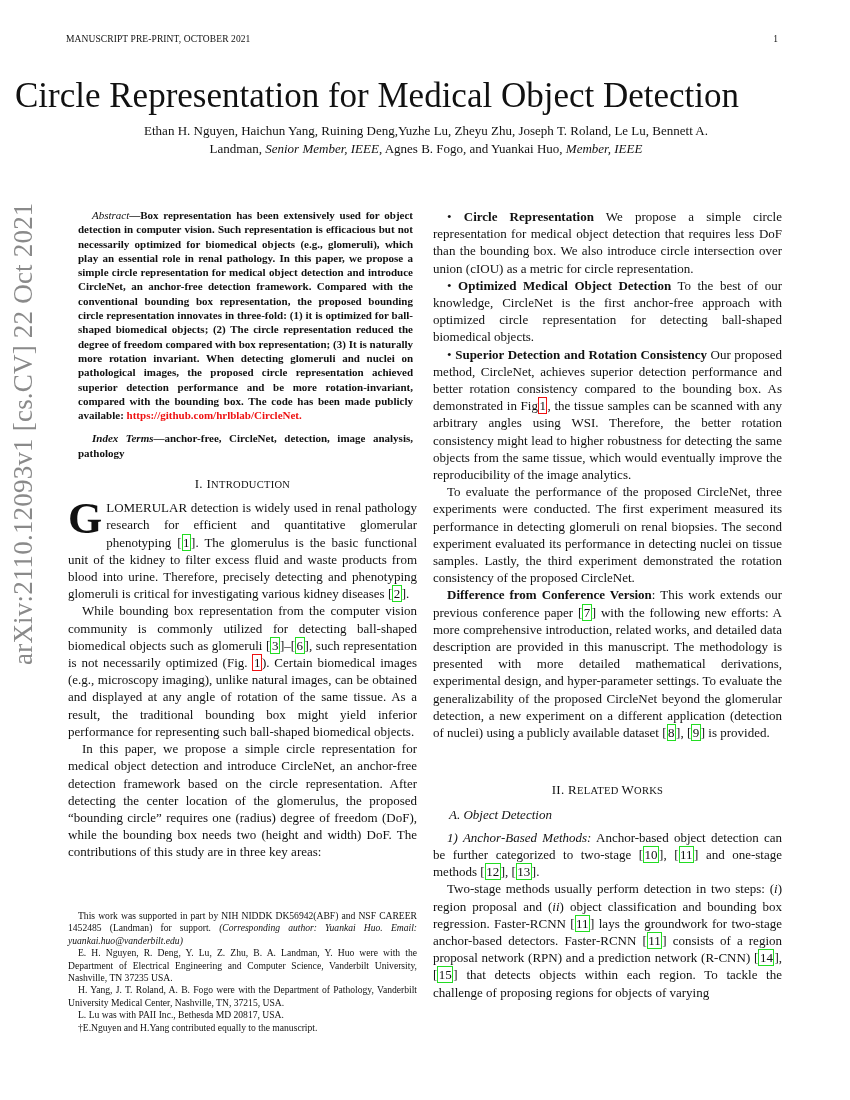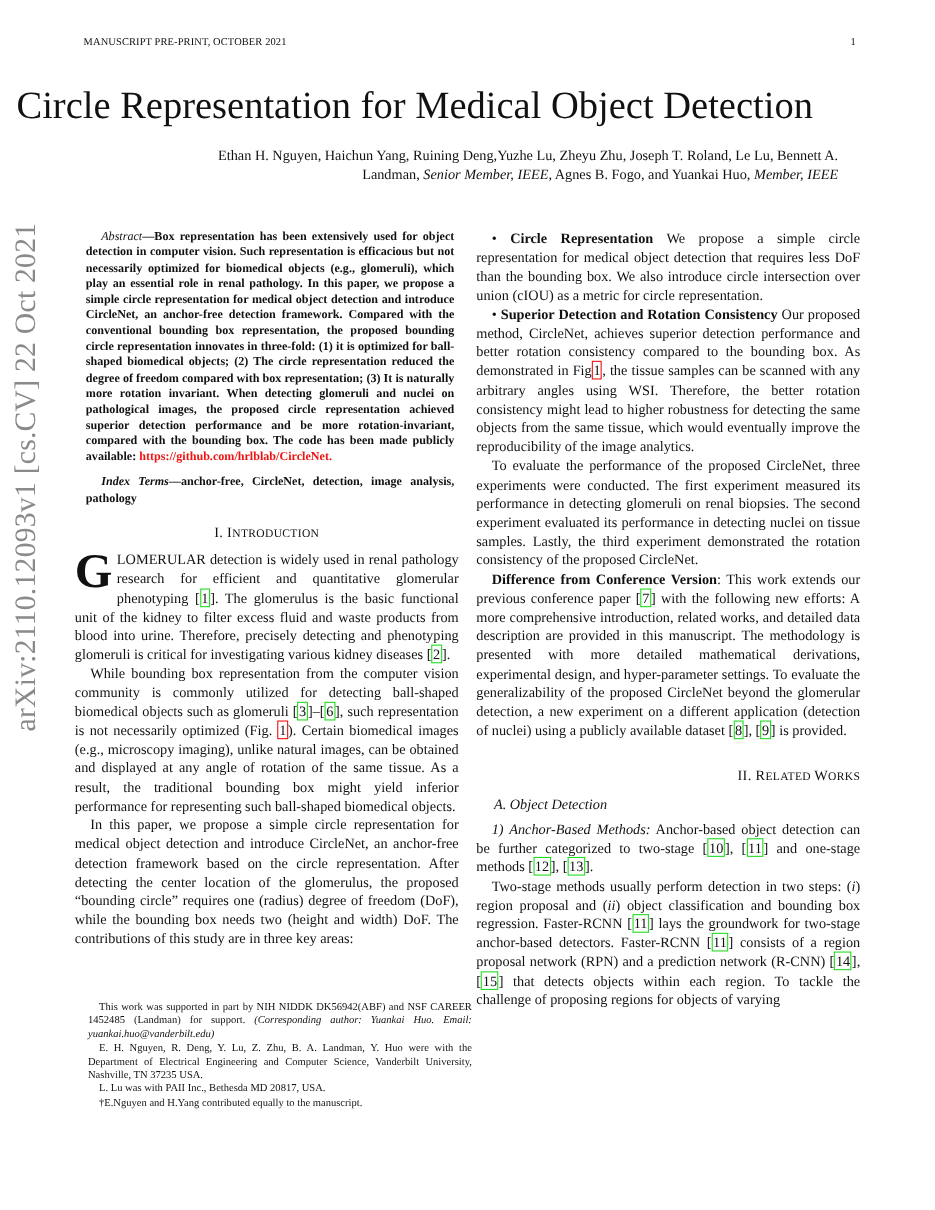--- a/index.html
+++ b/index.html
@@ -1,41 +1,41 @@
 <!DOCTYPE html>
 <html><head>
 <meta charset="utf-8">
 <style>
   html, body { margin: 0; padding: 0; background: #ffffff; }
   body { width: 850px; height: 1100px; position: relative; overflow: hidden;
          font-family: "Liberation Serif", "DejaVu Serif", serif; color: #111; }
-  .running-head { position: absolute; top: 34px; left: 76px; right: 72px; font-size: 9.5px; letter-spacing: 0.1px; }
+  .running-head { position: absolute; top: 34px; left: 66px; right: 72px; font-size: 9.5px; letter-spacing: 0.1px; }
   .running-head .page-num { position: absolute; right: 0; top: 0; }
   .title { position: absolute; top: 74px; left: 0; width: 754px; text-align: center; font-size: 35px; line-height: 44px; }
-  .authors { position: absolute; top: 132px; left: 90px; width: 672px; text-align: right; font-size: 13px; line-height: 18px; }
+  .authors { position: absolute; top: 122px; left: 90px; width: 672px; text-align: center; font-size: 13px; line-height: 18px; }
   .authors i { font-style: italic; }
   .arxiv-stamp { position: absolute; left: 8px; top: 665px; transform-origin: 0 0; transform: rotate(-90deg);
                  font-size: 27px; color: #8a8a8a; white-space: nowrap; letter-spacing: 0.2px; font-family: "Liberation Serif", serif; }
   .col { position: absolute; top: 208px; width: 349px; font-size: 13px; line-height: 17.2px; text-align: justify; }
   .col-left { left: 68px; }
   .col-right { left: 433px; }
   p { margin: 0; text-indent: 14px; }
   .abstract { font-weight: bold; font-size: 11px; line-height: 14.3px; text-indent: 14px; margin-left: 10px; margin-right: 4px; }
   .abstract i { font-weight: normal; }
   .index-terms { font-weight: bold; font-size: 11px; line-height: 14.3px; margin-top: 9px; margin-left: 10px; margin-right: 4px; text-indent: 14px; }
   .index-terms i { font-weight: bold; }
   .link-red { color: #ee1111; margin-top: 32px; }
   .section-head { text-align: center; font-size: 13px; margin: 15px 0 6px 0; letter-spacing: 0.3px; text-indent: 0; }
   .section-head .sc { font-size: 10.5px; }
   .subsection-head { font-style: italic; margin: 0 0 6px 16px; text-indent: 0; }
   .dropcap-wrap { text-indent: 0; }
   .dropcap { float: left; font-size: 44px; line-height: 36px; font-weight: bold; margin: 2px 4px 0 0; }
   .cite { border: 1.3px solid #22dd22; padding: 0 0.5px; }
   .cite-red { border: 1.3px solid #ee1111; padding: 0 0.5px; }
-  .footnotes { position: absolute; top: 910px; left: 80px; width: 349px; font-size: 9.6px; line-height: 12.4px; text-align: justify; }
+  .footnotes { position: absolute; top: 910px; left: 68px; width: 349px; font-size: 9.6px; line-height: 12.4px; text-align: justify; }
   .footnotes p { text-indent: 10px; }
   .bullet { text-indent: 14px; }
   .bullet b { font-weight: bold; }
   i.math { font-style: italic; }
 </style>
 </head>
 <body>
 
 <div class="running-head">
   <span>MANUSCRIPT PRE-PRINT, OCTOBER 2021</span>
@@ -61,33 +61,35 @@
   <p class="dropcap-wrap"><span class="dropcap">G</span><span>LOMERULAR detection is widely used in renal pathology research for efficient and quantitative glomerular phenotyping </span>[<span class="cite">1</span>]<span>. The glomerulus is the basic functional unit of the kidney to filter excess fluid and waste products from blood into urine. Therefore, precisely detecting and phenotyping glomeruli is critical for investigating various kidney diseases </span>[<span class="cite">2</span>]<span>.</span></p>
 
   <p><span>While bounding box representation from the computer vision community is commonly utilized for detecting ball-shaped biomedical objects such as glomeruli </span>[<span class="cite">3</span>]<span>–</span>[<span class="cite">6</span>]<span>, such representation is not necessarily optimized (Fig. </span><span class="cite-red">1</span><span>). Certain biomedical images (e.g., microscopy imaging), unlike natural images, can be obtained and displayed at any angle of rotation of the same tissue. As a result, the traditional bounding box might yield inferior performance for representing such ball-shaped biomedical objects.</span></p>
 
   <p>In this paper, we propose a simple circle representation for medical object detection and introduce CircleNet, an anchor-free detection framework based on the circle representation. After detecting the center location of the glomerulus, the proposed “bounding circle” requires one (radius) degree of freedom (DoF), while the bounding box needs two (height and width) DoF. The contributions of this study are in three key areas:</p>
 </div>
 
 <div class="footnotes">
   <p><span>This work was supported in part by NIH NIDDK DK56942(ABF) and NSF CAREER 1452485 (Landman) for support. </span><i>(Corresponding author: Yuankai Huo. Email: yuankai.huo@vanderbilt.edu)</i></p>
   <p>E. H. Nguyen, R. Deng, Y. Lu, Z. Zhu, B. A. Landman, Y. Huo were with the Department of Electrical Engineering and Computer Science, Vanderbilt University, Nashville, TN 37235 USA.</p>
+  <p>H. Yang, J. T. Roland, A. B. Fogo were with the Department of Pathology, Vanderbilt University Medical Center, Nashville, TN, 37215, USA.</p>
   <p>L. Lu was with PAII Inc., Bethesda MD 20817, USA.</p>
   <p>†E.Nguyen and H.Yang contributed equally to the manuscript.</p>
 </div>
 
 <div class="col col-right">
   <p class="bullet"><span>•</span> <b>Circle Representation</b><span> We propose a simple circle representation for medical object detection that requires less DoF than the bounding box. We also introduce circle intersection over union (cIOU) as a metric for circle representation.</span></p>
+  <p class="bullet"><span>•</span> <b>Optimized Medical Object Detection</b><span> To the best of our knowledge, CircleNet is the first anchor-free approach with optimized circle representation for detecting ball-shaped biomedical objects.</span></p>
   <p class="bullet"><span>•</span> <b>Superior Detection and Rotation Consistency</b><span> Our proposed method, CircleNet, achieves superior detection performance and better rotation consistency compared to the bounding box. As demonstrated in Fig</span><span class="cite-red">1</span><span>, the tissue samples can be scanned with any arbitrary angles using WSI. Therefore, the better rotation consistency might lead to higher robustness for detecting the same objects from the same tissue, which would eventually improve the reproducibility of the image analytics.</span></p>
 
   <p>To evaluate the performance of the proposed CircleNet, three experiments were conducted. The first experiment measured its performance in detecting glomeruli on renal biopsies. The second experiment evaluated its performance in detecting nuclei on tissue samples. Lastly, the third experiment demonstrated the rotation consistency of the proposed CircleNet.</p>
 
   <p><b>Difference from Conference Version</b><span>: This work extends our previous conference paper </span>[<span class="cite">7</span>]<span> with the following new efforts: A more comprehensive introduction, related works, and detailed data description are provided in this manuscript. The methodology is presented with more detailed mathematical derivations, experimental design, and hyper-parameter settings. To evaluate the generalizability of the proposed CircleNet beyond the glomerular detection, a new experiment on a different application (detection of nuclei) using a publicly available dataset </span>[<span class="cite">8</span>]<span>, </span>[<span class="cite">9</span>]<span> is provided.</span></p>
 
-  <div class="section-head" style="margin-top:24px;text-align:right;"><span>II. </span><span>R</span><span class="sc">ELATED </span><span>W</span><span class="sc">ORKS</span></div>
+  <div class="section-head" style="margin-top:40px;"><span>II. </span><span>R</span><span class="sc">ELATED </span><span>W</span><span class="sc">ORKS</span></div>
 
   <div class="subsection-head">A. Object Detection</div>
 
 
   <p><i>1) Anchor-Based Methods:</i><span> Anchor-based object detection can be further categorized to two-stage </span>[<span class="cite">10</span>]<span>, </span>[<span class="cite">11</span>]<span> and one-stage methods </span>[<span class="cite">12</span>]<span>, </span>[<span class="cite">13</span>]<span>.</span></p>
 
   <p><span>Two-stage methods usually perform detection in two steps: (</span><i class="math">i</i><span>) region proposal and (</span><i class="math">ii</i><span>) object classification and bounding box regression. Faster-RCNN </span>[<span class="cite">11</span>]<span> lays the groundwork for two-stage anchor-based detectors. Faster-RCNN </span>[<span class="cite">11</span>]<span> consists of a region proposal network (RPN) and a prediction network (R-CNN) </span>[<span class="cite">14</span>]<span>, </span>[<span class="cite">15</span>]<span> that detects objects within each region. To tackle the challenge of proposing regions for objects of varying</span></p>
 </div>
 
 </body></html>

